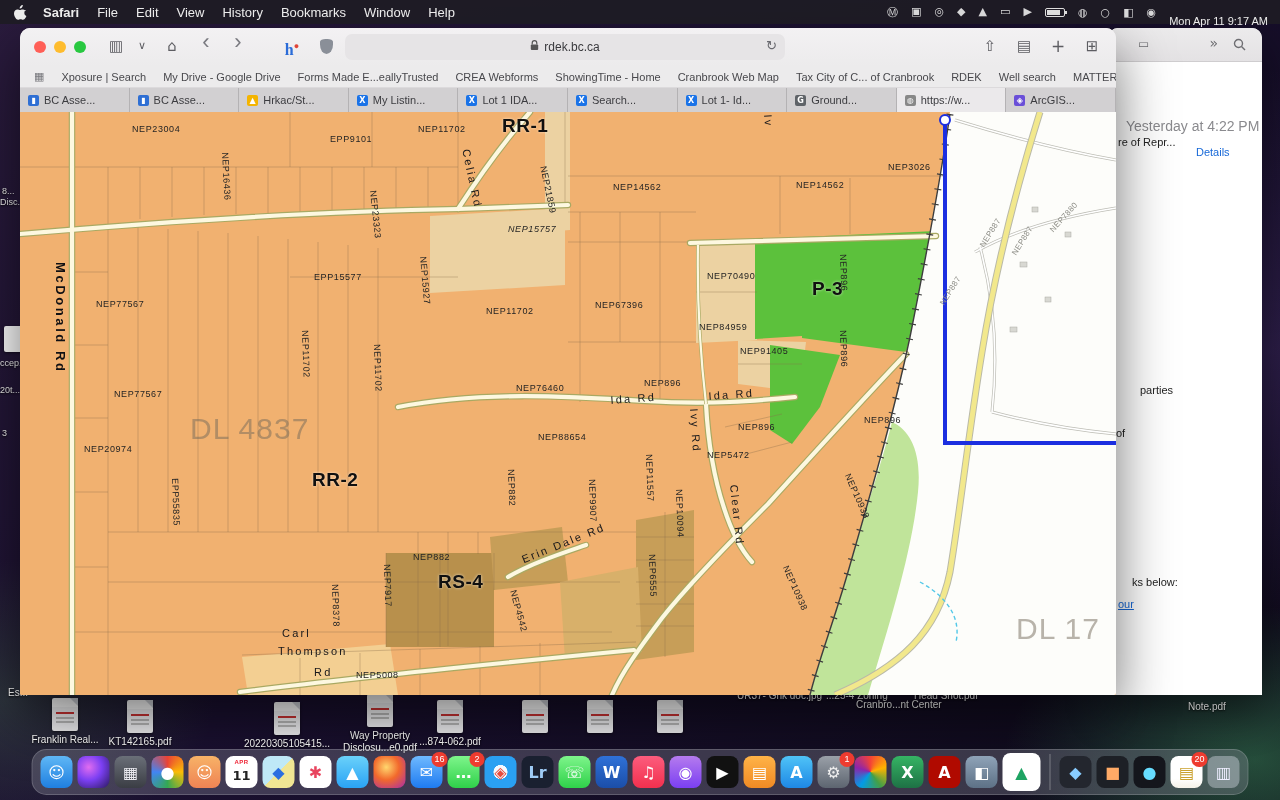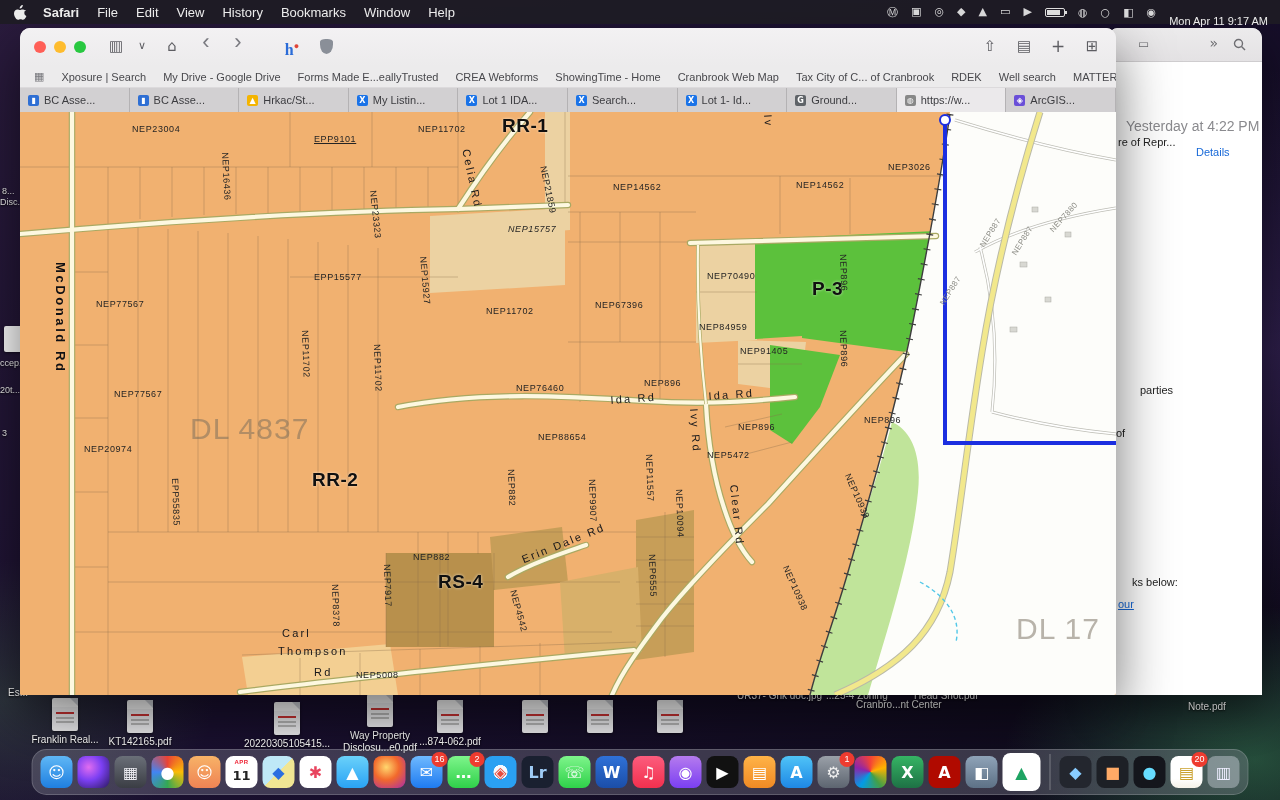--- a/index.html
+++ b/index.html
@@ -183,20 +183,30 @@
       <span class="tl red"></span>
       <span class="tl yellow"></span>
       <span class="tl green"></span>
       <span class="tb-icon glyph" style="left:84px">▥</span>
       <span class="tb-icon glyph" style="left:110px;font-size:11px">∨</span>
       <span class="tb-icon glyph" style="left:140px">⌂</span>
       <span class="tb-icon tb-arrow" style="left:174px">‹</span>
       <span class="tb-icon tb-arrow" style="left:206px">›</span>
       <span class="tb-icon h-logo" style="left:260px"><span>h</span><i>●</i></span>
       <span class="shield-ext" style="left:300px"></span>
+      <div class="addr">
+        <span>
+          <svg width="9" height="11" viewBox="0 0 9 11">
+              <path fill="none" stroke="#555" stroke-width="1.2" d="M2.2 4.5V3a2.3 2.3 0 0 1 4.6 0v1.5"></path>
+              <rect x="0.8" y="4.5" width="7.4" height="5.5" rx="1" fill="#555"></rect>
+            </svg>
+        </span>
+        <span>rdek.bc.ca</span>
+        <span class="reload glyph">↻</span>
+      </div>
       <span class="tb-icon glyph" style="left:958px">⇧</span>
       <span class="tb-icon glyph" style="left:992px">▤</span>
       <span class="tb-icon glyph" style="left:1026px;font-size:17px">+</span>
       <span class="tb-icon glyph" style="left:1060px">⊞</span>
     </div>
 
     <div class="bookmarks">
       <span class="bm-grid glyph">▦</span>
       <span style="display:flex;gap:17px">
           <span class="bm-item">Xposure | Search</span>
@@ -374,21 +384,21 @@
           <div class="mlab ml-r" style="left: 590px; top: 282px; transform: rotate(-4deg);">Ida Rd</div>
           <div class="mlab ml-r" style="left: 688px; top: 278px; transform: rotate(-4deg);">Ida Rd</div>
           <div class="mlab ml-r" style="left: 680px; top: 296px; transform: rotate(86deg);">Ivy Rd</div>
           <div class="mlab ml-r" style="left: 720px; top: 372px; transform: rotate(84deg);">Clear Rd</div>
           <div class="mlab ml-r" style="left: 500px; top: 442px; transform: rotate(-22deg);">Erin Dale Rd</div>
           <div class="mlab ml-r" style="left: 262px; top: 515px;">Carl</div>
           <div class="mlab ml-r" style="left: 258px; top: 533px;">Thompson</div>
           <div class="mlab ml-r" style="left: 270px; top: 554px; padding-left: 24px;">Rd</div>
           <div class="mlab ml-r" style="left: 754px; top: 2px; transform: rotate(86deg);">Iv</div>
           <div class="mlab ml-p" style="left: 112px; top: 12px;">NEP23004</div>
-          <div class="mlab ml-p" style="left: 294px; top: 22px; text-decoration: underline;">EPP9101</div>
+          <div class="mlab ml-p" style="left: 310px; top: 22px;">EPP9101</div>
           <div class="mlab ml-p" style="left: 398px; top: 12px;">NEP11702</div>
           <div class="mlab ml-p" style="left: 210px; top: 40px; transform: rotate(87deg);">NEP16436</div>
           <div class="mlab ml-p" style="left: 358px; top: 78px; transform: rotate(84deg);">NEP23323</div>
           <div class="mlab ml-p" style="left: 528px; top: 53px; transform: rotate(78deg);">NEP21859</div>
           <div class="mlab ml-p" style="left: 488px; top: 112px; font-style: italic;">NEP15757</div>
           <div class="mlab ml-p" style="left: 593px; top: 70px;">NEP14562</div>
           <div class="mlab ml-p" style="left: 776px; top: 68px;">NEP14562</div>
           <div class="mlab ml-p" style="left: 868px; top: 50px;">NEP3026</div>
           <div class="mlab ml-p" style="left: 294px; top: 160px;">EPP15577</div>
           <div class="mlab ml-p" style="left: 408px; top: 144px; transform: rotate(85deg);">NEP15927</div>

